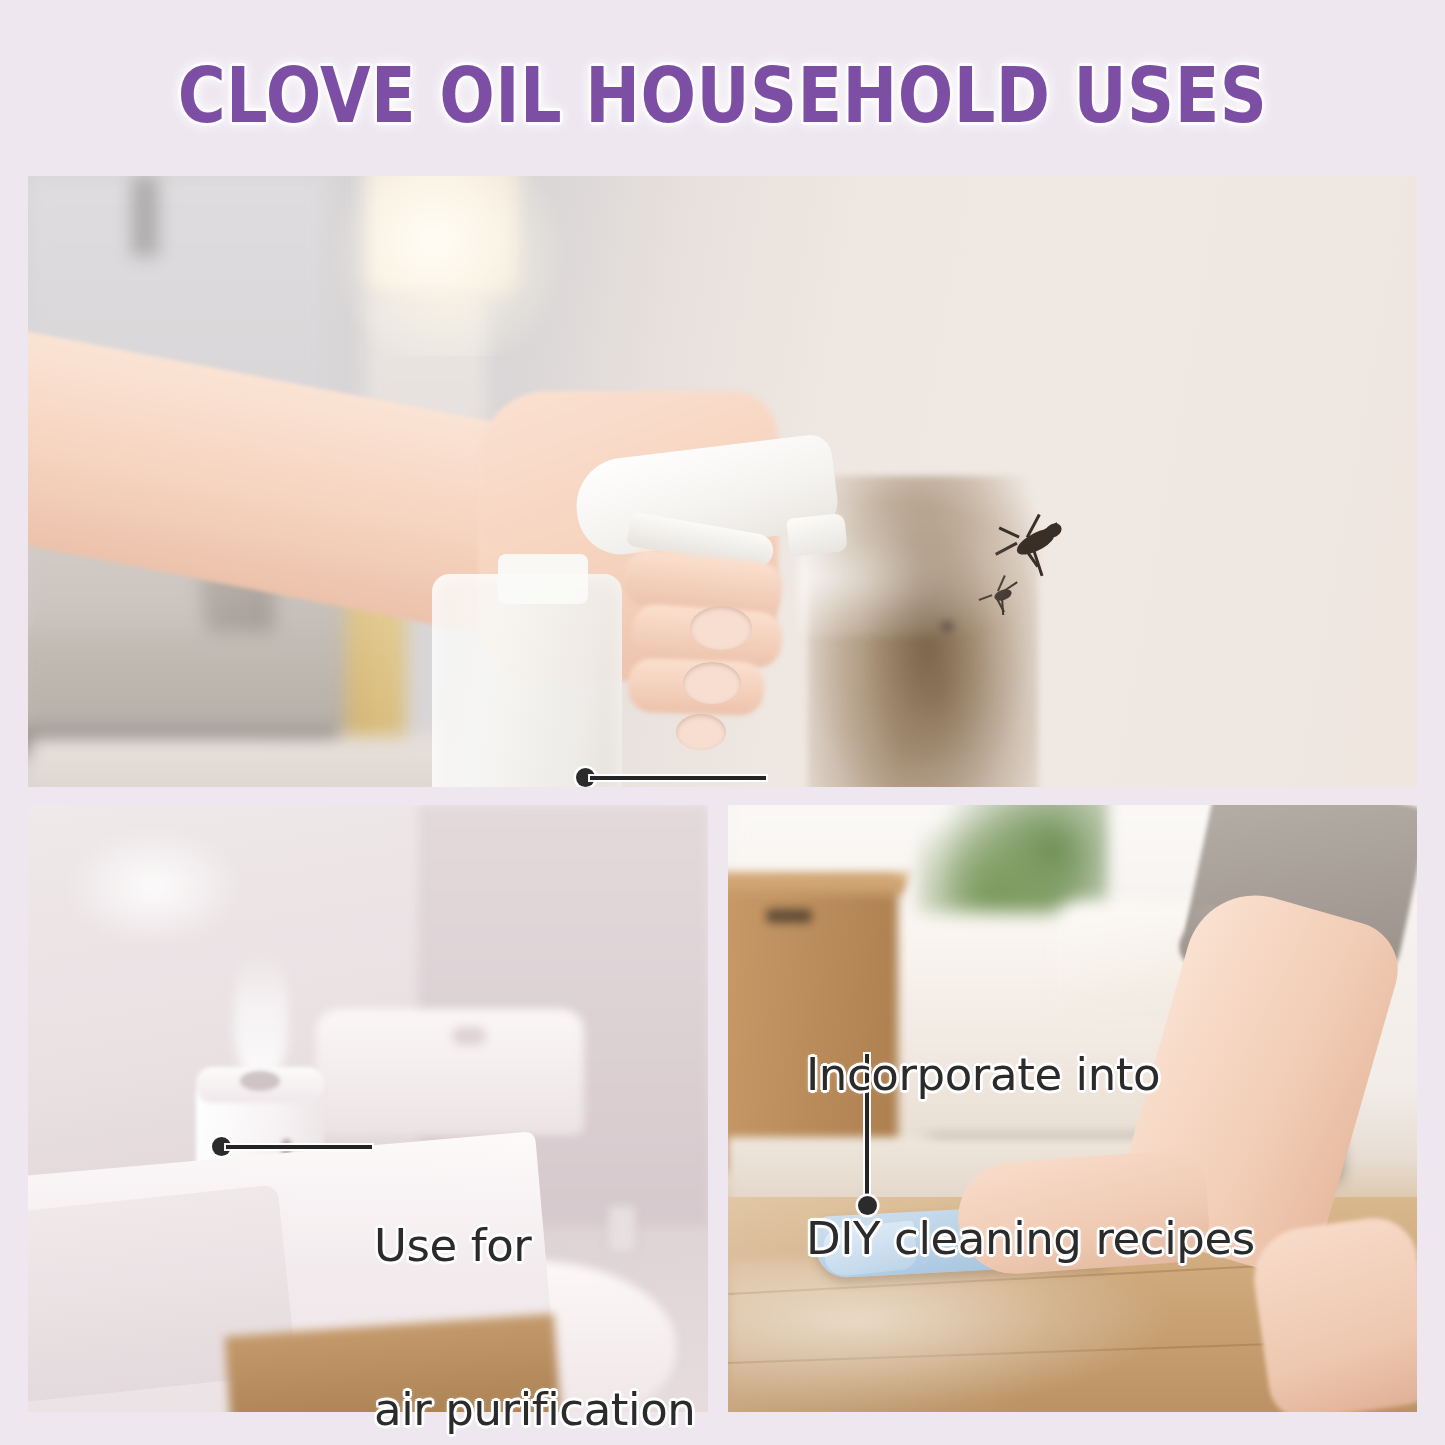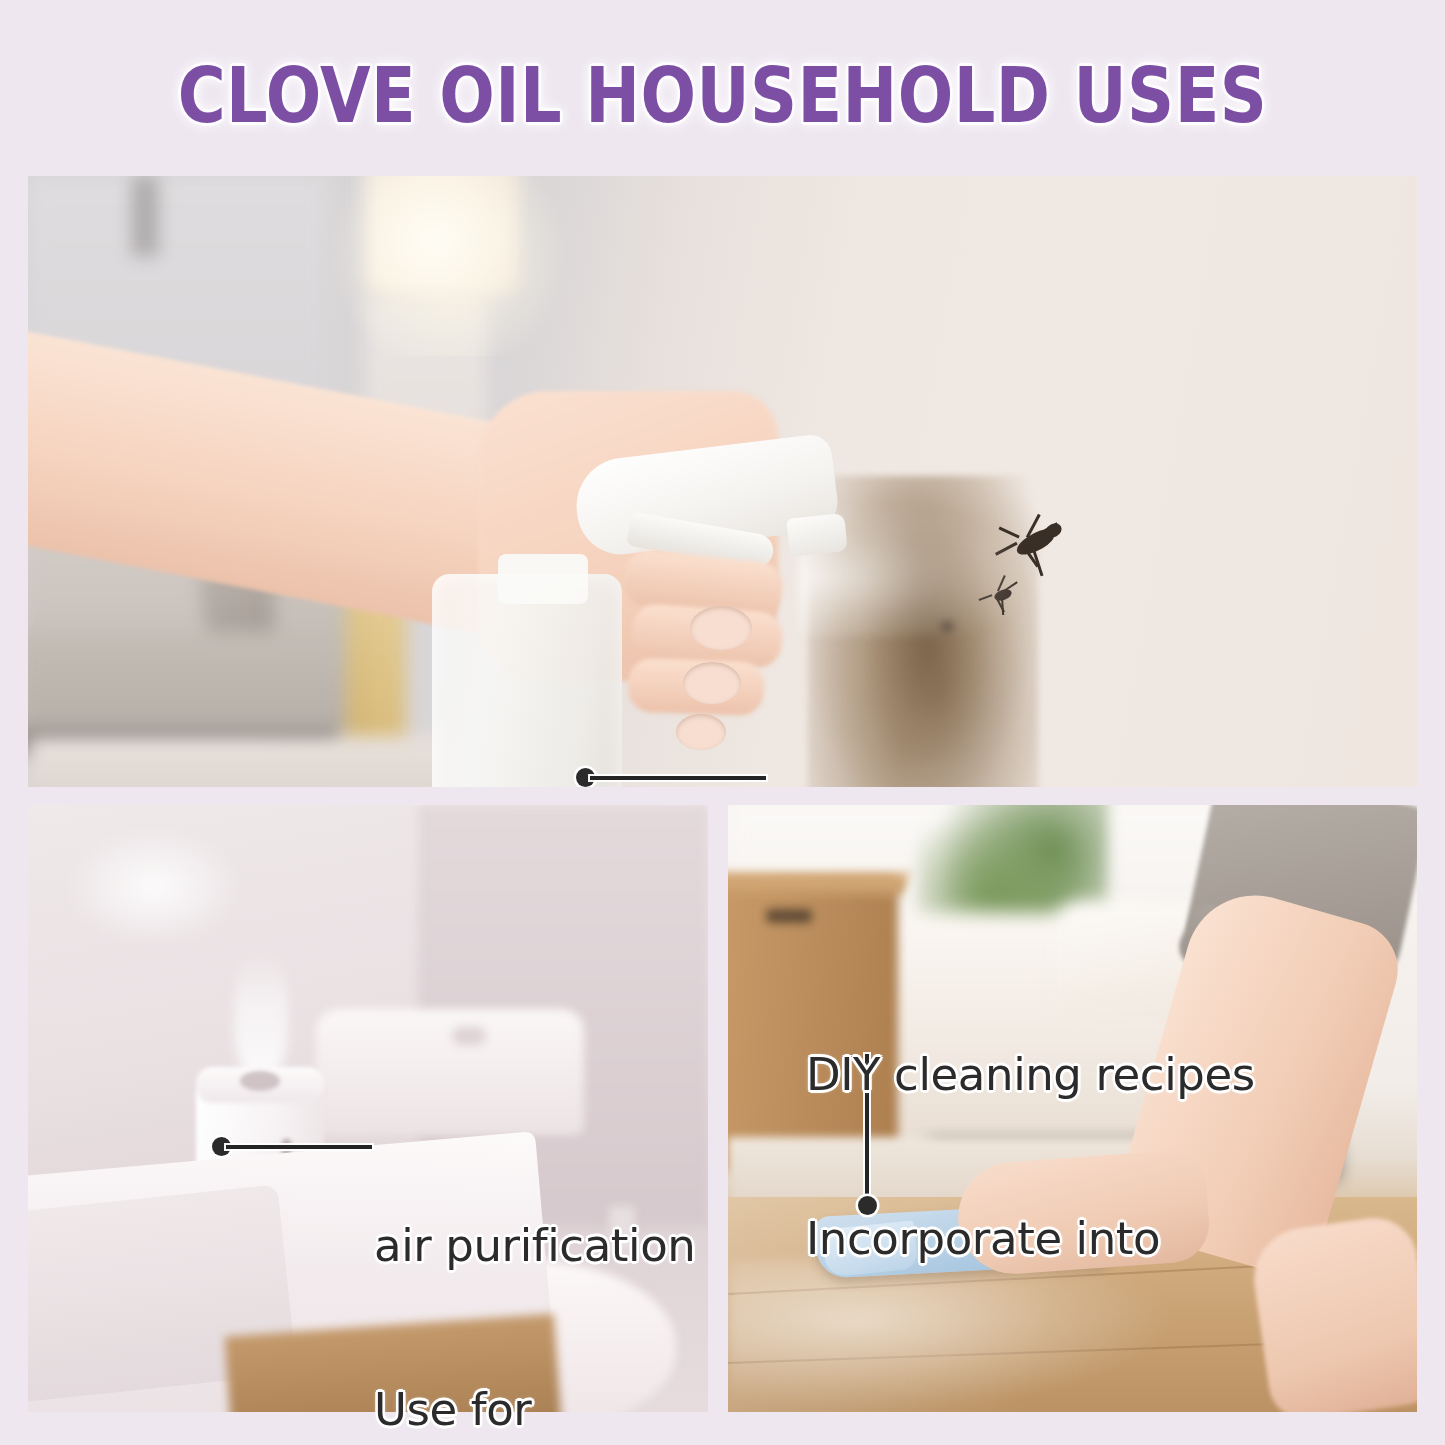--- a/index.html
+++ b/index.html
@@ -553,22 +553,22 @@
     <div class="vanity blurmid"></div>
   </div>
 
 </div>
 
 <div class="leader" id="leader-air">
   <div class="dot"></div>
   <div class="line-h"></div>
 </div>
 <div class="callout" id="callout-air">
+  <div>Use for</div>
   <div>air purification</div>
-  <div>Use for</div>
 </div>
 
 <div class="panel" id="panel-br">
   <div class="scene">
     <div class="bg"></div>
     <div class="wall blurred"></div>
     <div class="plant"></div>
     <div class="sofa blurred"></div>
     <div class="sofa-cushion blurred"></div>
     <div class="cabinet blurmid"></div>
@@ -591,15 +591,15 @@
     <div class="hand2"></div>
     <div class="hand3 soft"></div>
   </div>
 </div>
 
 <div class="leader" id="leader-diy">
   <div class="line-v"></div>
   <div class="dot"></div>
 </div>
 <div class="callout" id="callout-diy">
+  <div>Incorporate into</div>
   <div>DIY cleaning recipes</div>
-  <div>Incorporate into</div>
 </div>
 
 </body></html>

